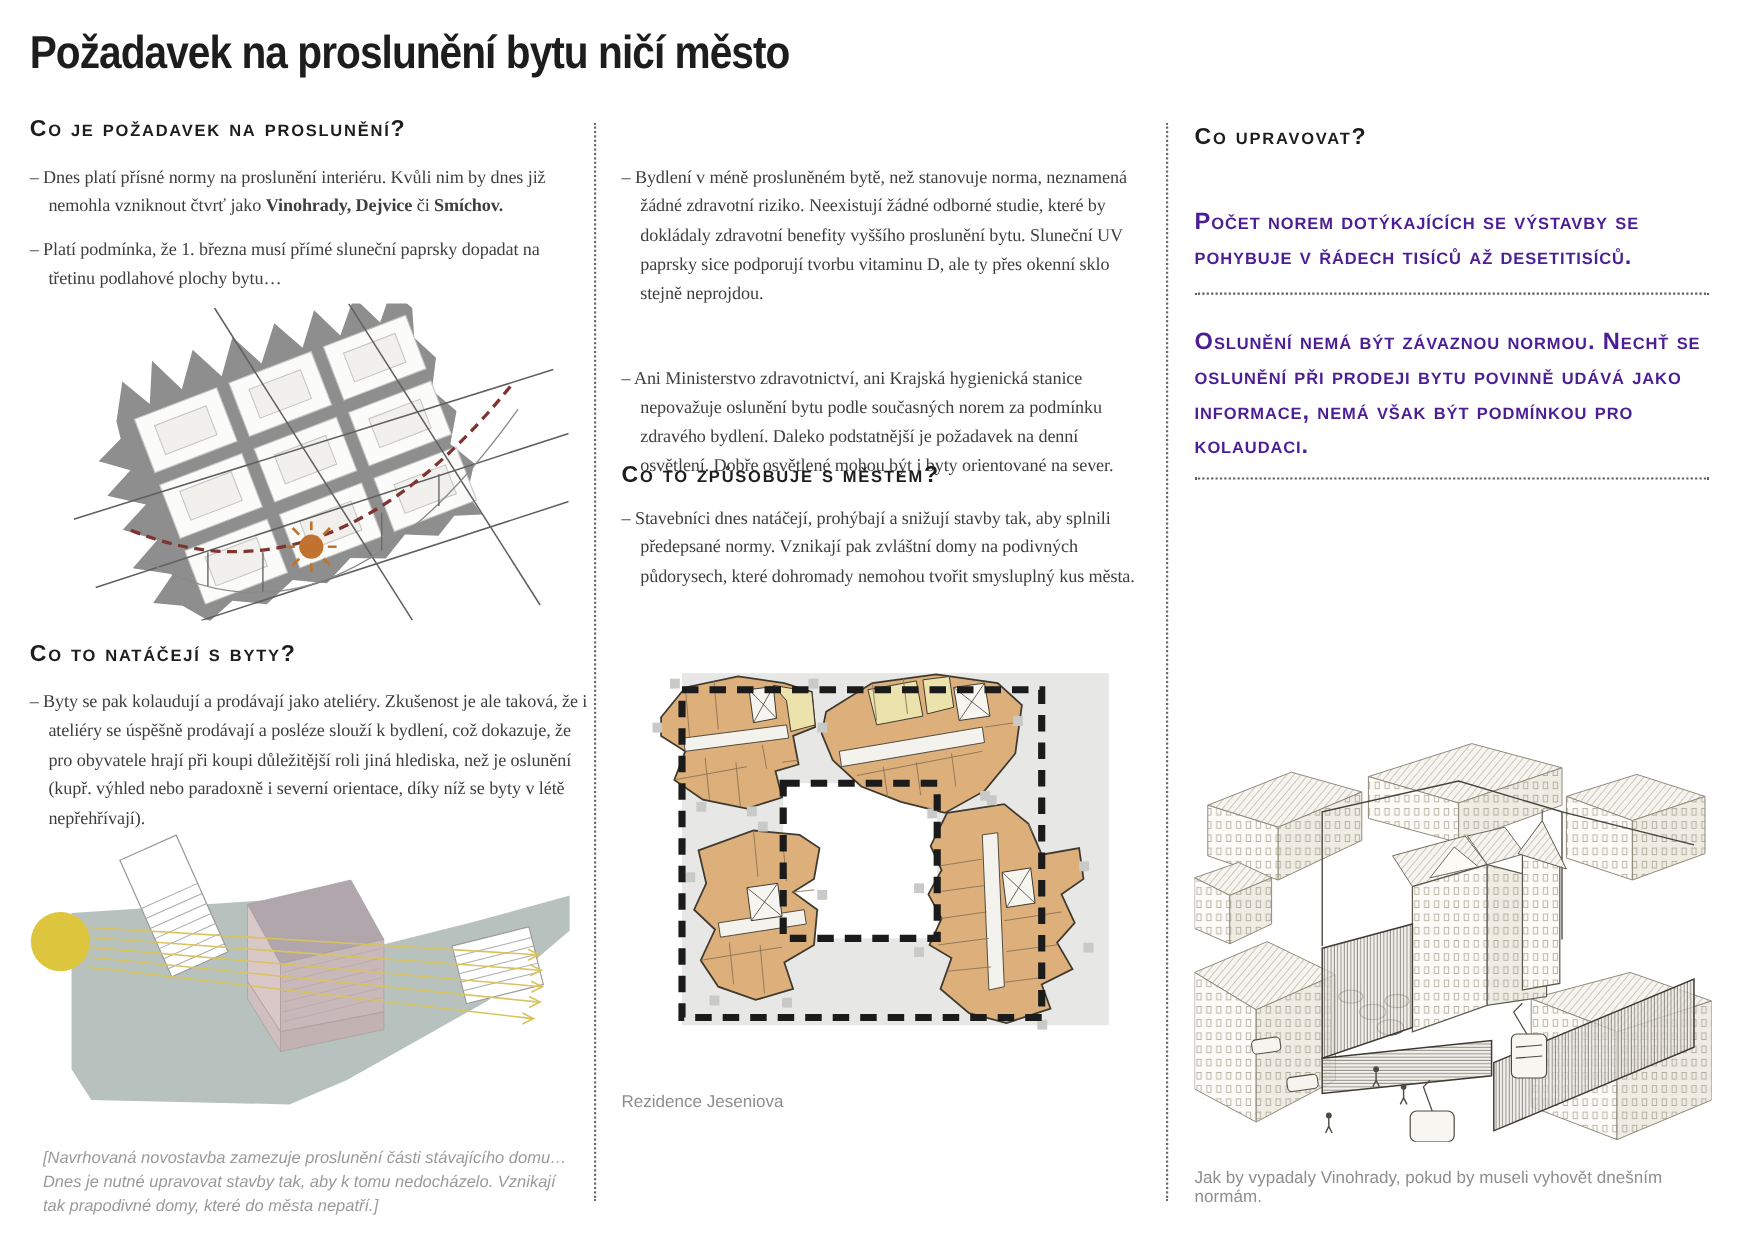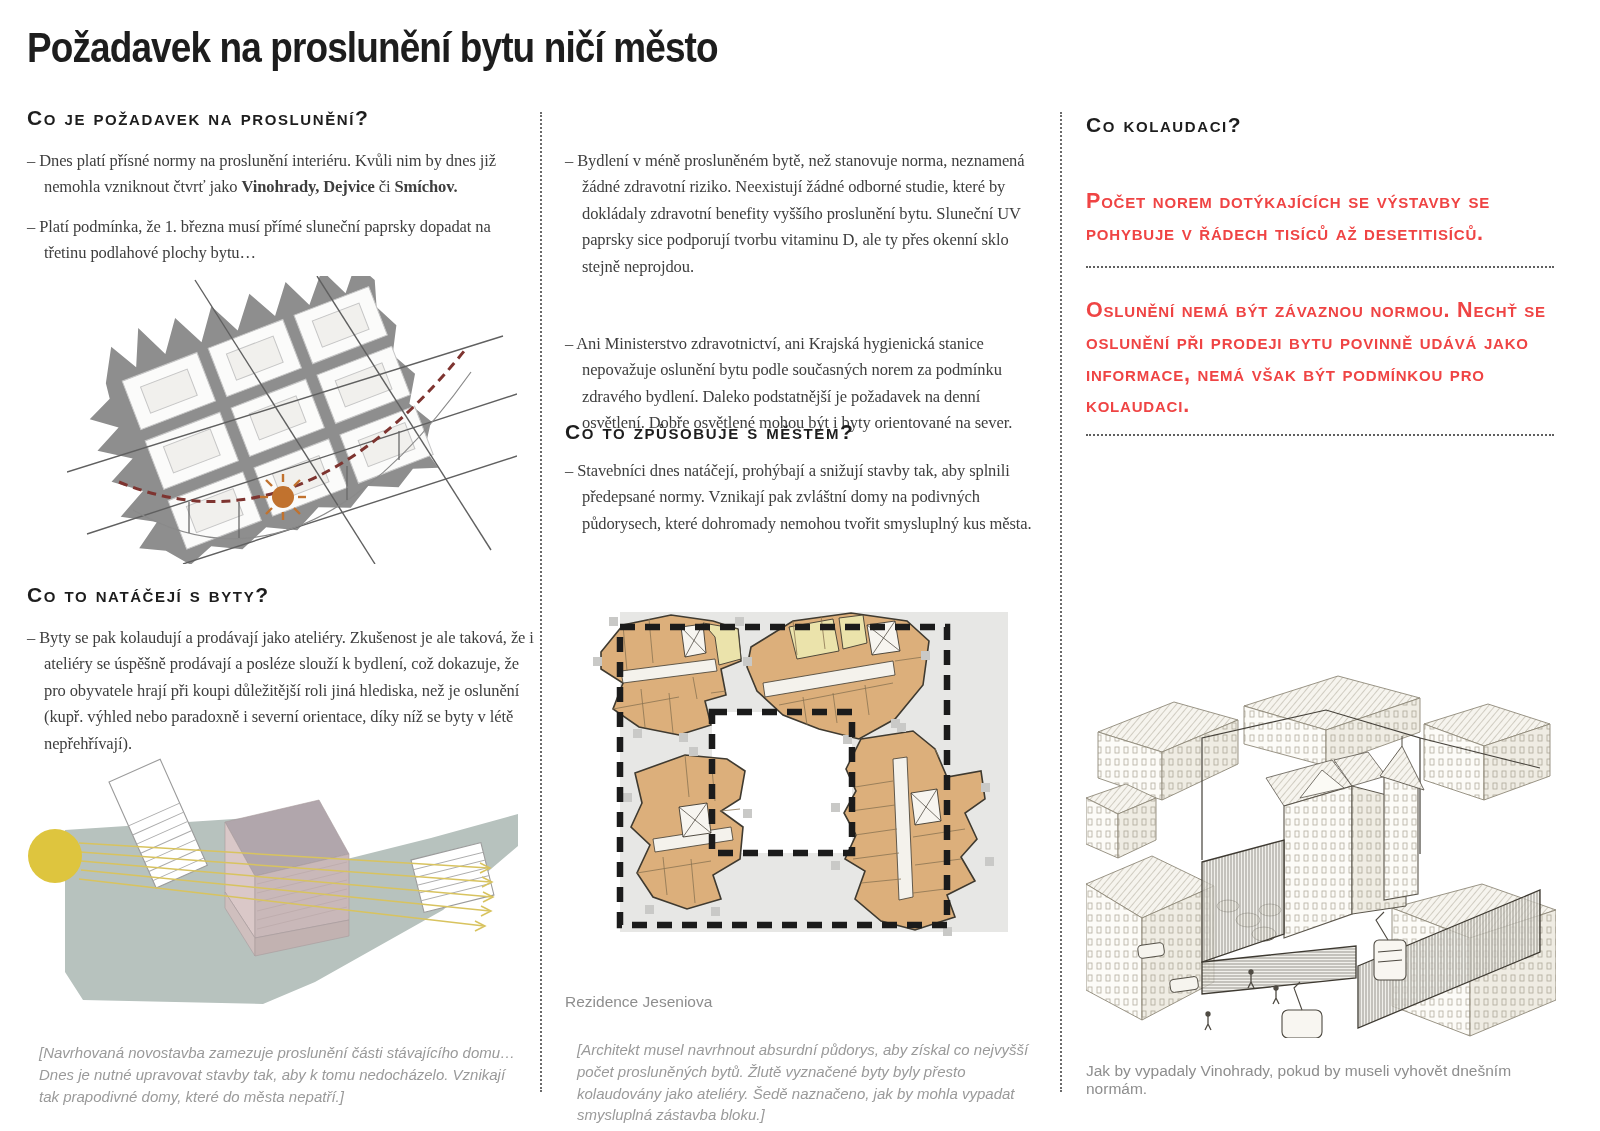--- a/index.html
+++ b/index.html
@@ -20,21 +20,21 @@
     position:absolute;margin:0;font-size:21px;font-weight:700;
     font-variant:small-caps;letter-spacing:1.6px;color:#1d1d1d;white-space:nowrap;
   }
   .body{
     position:absolute;margin:0;font-family:"Liberation Serif",serif;
     font-size:16.5px;line-height:1.6;color:#3e3e3e;letter-spacing:-0.1px;
   }
   .hang{padding-left:17px;text-indent:-17px;}
   .stmt{
     position:absolute;margin:0;font-size:21.5px;font-weight:700;
-    font-variant:small-caps;letter-spacing:0.8px;line-height:1.48;color:#ef4444;
+    font-variant:small-caps;letter-spacing:0.8px;line-height:1.48;color:#4c1d95;
   }
   .cap{
     position:absolute;margin:12px;font-style:italic;font-size:15px;
     line-height:1.45;color:#9a9a9a;
   }
   .caplabel{position:absolute;margin:0;font-size:15.5px;color:#8e8e8e;}
   .vdot{position:absolute;top:112px;height:980px;width:0;border-left:2px dotted #6b6b6b;}
   .hdot{position:absolute;width:468px;height:0;border-top:2px dotted #5f5f5f;left:0;}
   figure{position:absolute;margin:0;padding:0;}
   b{font-weight:700;}
@@ -248,25 +248,24 @@
             <rect x="392" y="260" width="9" height="9"></rect>
           </g>
       </g>
 
       <rect x="27" y="30" width="327" height="298" fill="none" stroke="#1b1b1b" stroke-width="6.5" stroke-dasharray="15 10"></rect>
       <rect x="119" y="115" width="140" height="141" fill="none" stroke="#1b1b1b" stroke-width="6.5" stroke-dasharray="15 10"></rect>
     </svg>
   </figure>
 
   <p class="caplabel" style="top:993px;left:0;">Rezidence Jeseniova</p>
-  <p class="cap" style="top:1027px;left:0;width:452px;">[Architekt musel navrhnout absurdní půdorys, aby získal co nejvyšší počet prosluněných bytů. Žlutě vyznačené byty byly přesto kolaudovány jako ateliéry. Šedě naznačeno, jak by mohla vypadat smysluplná zástavba bloku.]</p>
 </section>
 
 <section class="col c3">
-  <h2 class="h2" style="top:113px;">Co kolaudaci?</h2>
+  <h2 class="h2" style="top:113px;">Co upravovat?</h2>
 
   <p class="stmt" style="top:186px;width:470px;">Počet norem dotýkajících se výstavby se pohybuje v řádech tisíců až desetitisíců.</p>
   <div class="hdot" style="top:266px;"></div>
   <p class="stmt" style="top:295px;width:470px;">Oslunění nemá být závaznou normou. Nechť se oslunění při prodeji bytu povinně udává jako informace, nemá však být podmínkou pro kolaudaci.</p>
   <div class="hdot" style="top:434px;"></div>
 
   <figure style="top:648px;left:0;width:470px;height:390px;">
     <svg width="470" height="390" viewBox="0 0 470 390">
       <defs>
         <pattern id="p-roof" width="5" height="5" patternUnits="userSpaceOnUse" patternTransform="rotate(40)">

